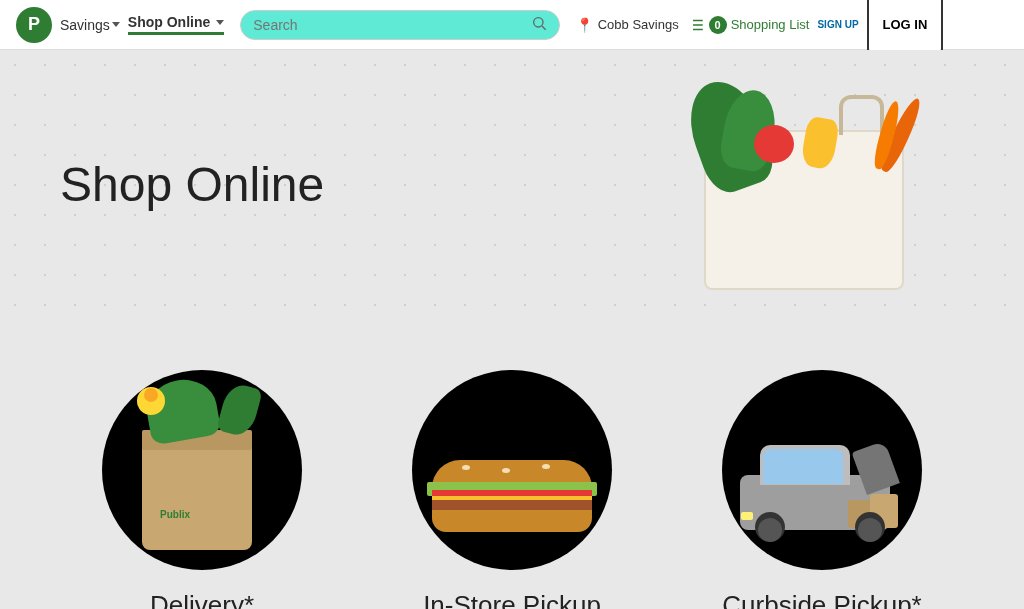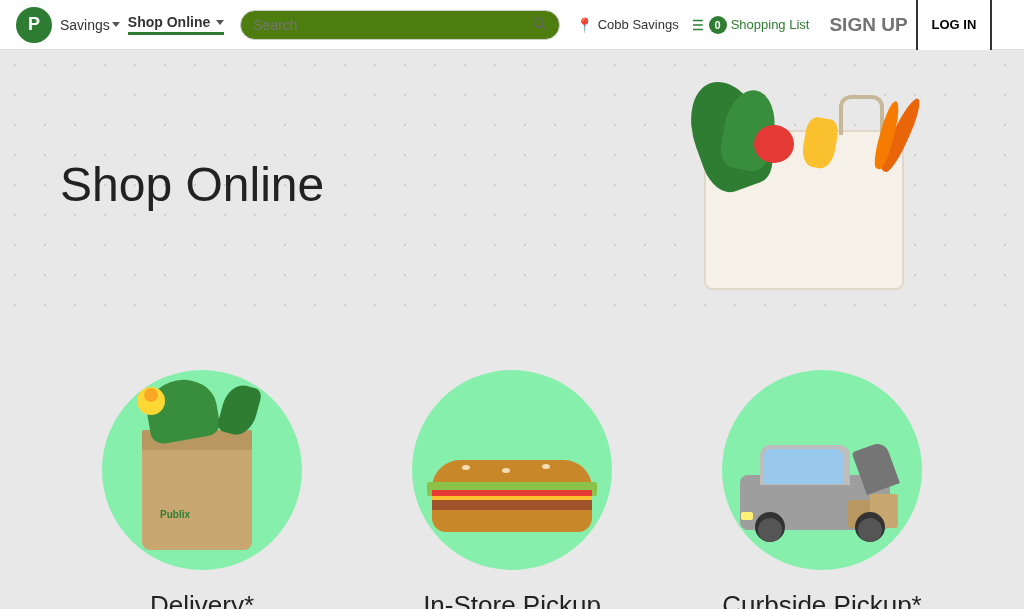--- a/index.html
+++ b/index.html
@@ -39,21 +39,21 @@
       border-left: 4px solid transparent;
       border-right: 4px solid transparent;
       border-top: 5px solid #555;
       margin-left: 2px;
     }
     .nav-search {
       flex: 1; max-width: 320px;
       display: flex; align-items: center;
       border: 1px solid #ccc; border-radius: 20px;
       padding: 4px 12px;
-      background: #4d7c0f;
+      background: #5eead4;
       margin: 0 8px;
     }
     .nav-search input {
       border: none; outline: none; flex: 1; font-size: 14px; background: transparent;
     }
     .nav-search .search-icon-svg { color: #666; flex-shrink: 0; }
     .nav-location {
       display: flex; align-items: center; gap: 4px;
       font-size: 13px; color: #333; white-space: nowrap;
     }
@@ -62,21 +62,21 @@
       display: flex; align-items: center; gap: 4px;
       font-size: 13px; color: #2e7d32; white-space: nowrap; cursor: pointer;
     }
     .nav-badge {
       background: #2e7d32; color: #fff;
       border-radius: 50%; width: 18px; height: 18px;
       display: flex; align-items: center; justify-content: center;
       font-size: 11px; font-weight: bold;
     }
     .nav-signup {
-      font-size: 19px; color: #737373; font-weight: bold; cursor: pointer; white-space: nowrap; margin-left: 12px;
+      font-size: 10px; color: #0369a1; font-weight: bold; cursor: pointer; white-space: nowrap;
     }
     .nav-login {
       border: 2px solid #333; border-radius: 4px;
       padding: 19px 14px; font-size: 13px; font-weight: bold;
       cursor: pointer; white-space: nowrap; background: #fff;
     }
 
     
     .hero {
       background: #e8e8e8;
@@ -109,21 +109,21 @@
     }
     .section-card {
       display: flex; flex-direction: column;
       align-items: center; text-align: center;
       max-width: 270px;
       flex: 1;
     }
     .section-circle {
       width: 200px; height: 200px;
       border-radius: 50%;
-      background: #86efac;
+      background: #000000;
       display: flex; align-items: center; justify-content: center;
       margin-bottom: 20px;
       overflow: hidden;
       position: relative;
     }
 
     .section-title { font-size: 26px; font-weight: 400; color: #222; margin-bottom: 12px; }
   </style>
 </head>
 <body>

